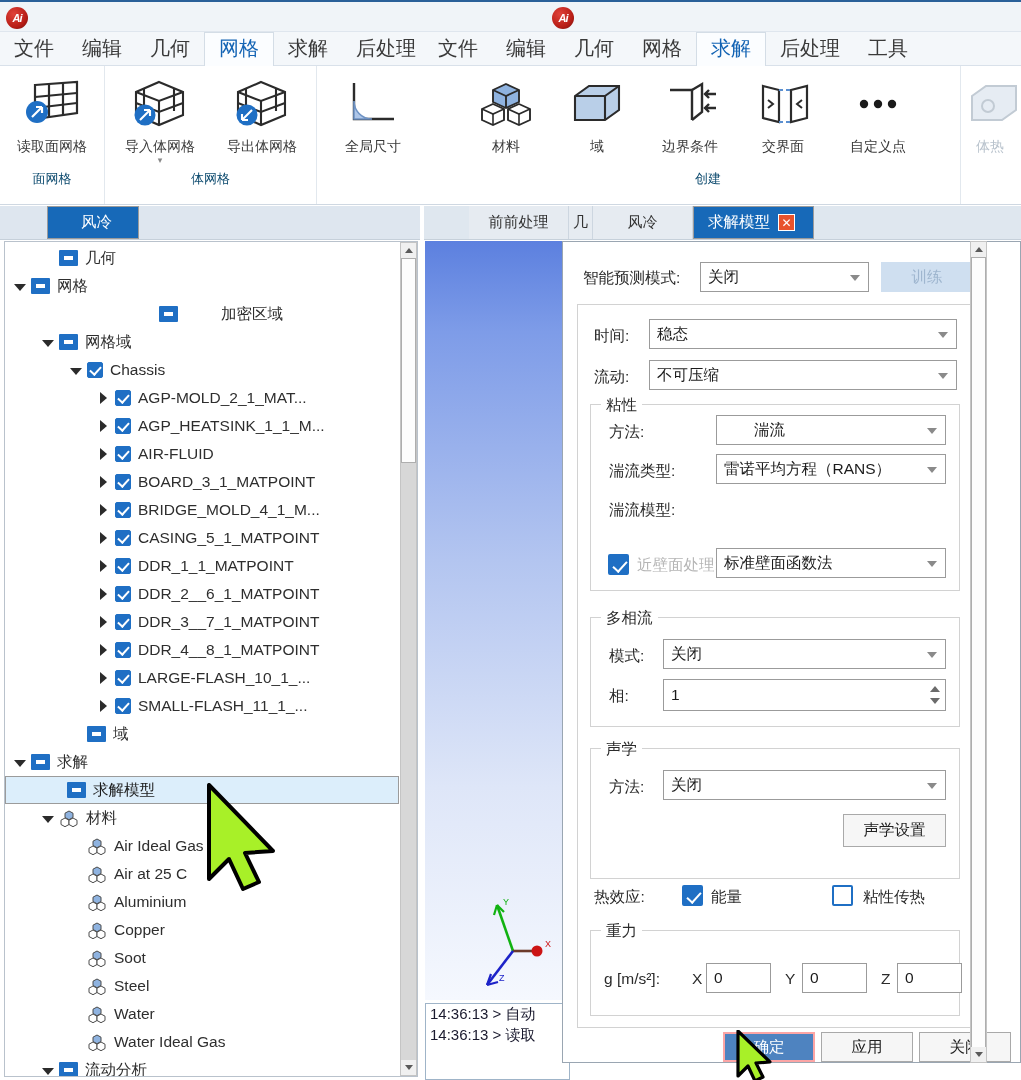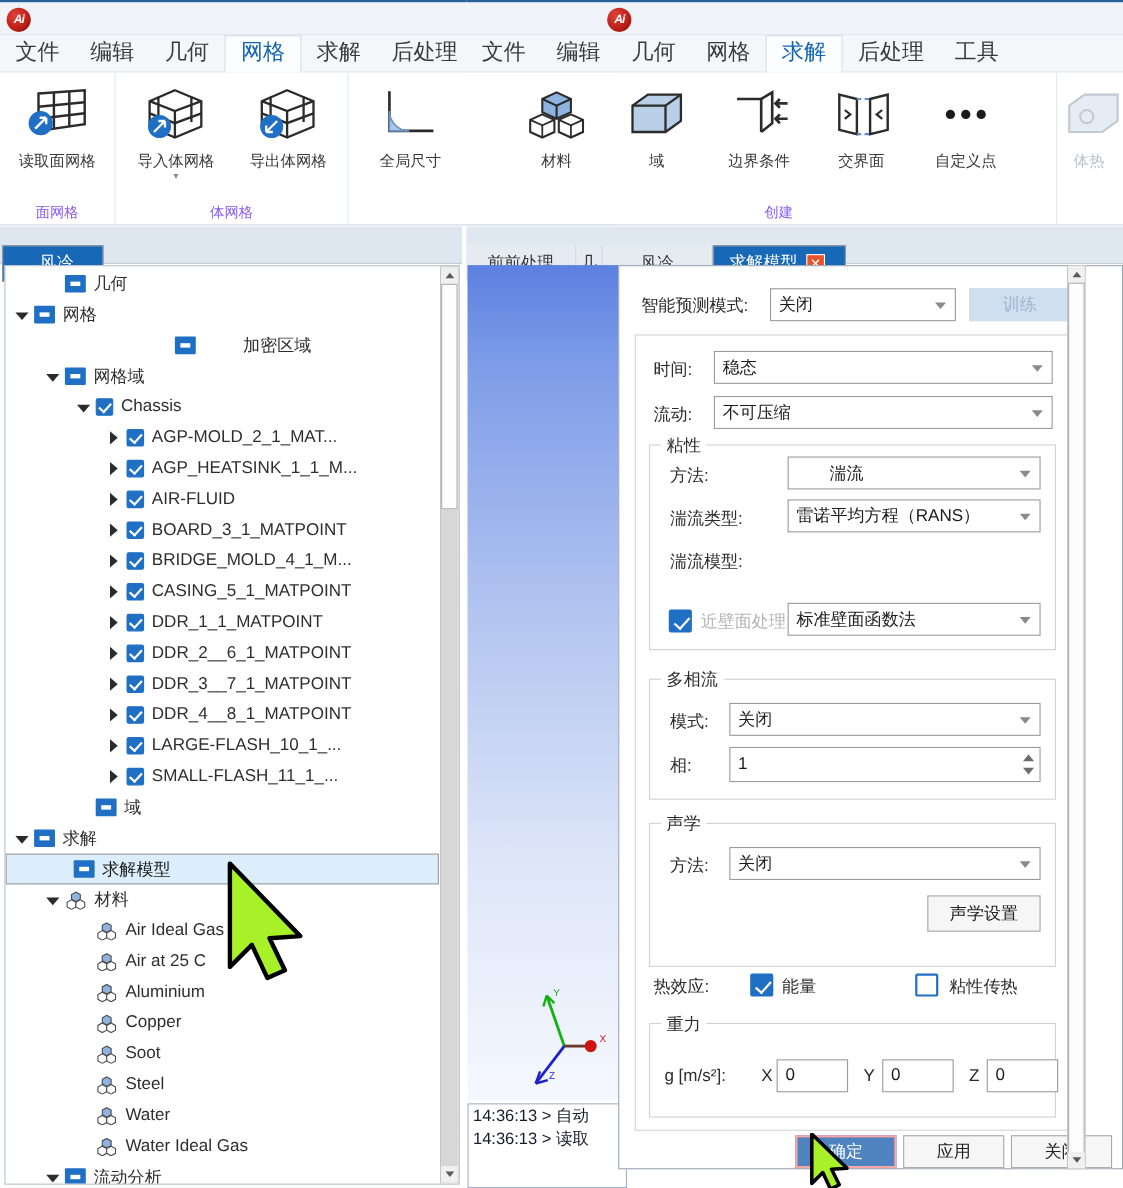--- a/index.html
+++ b/index.html
@@ -36,28 +36,28 @@
   .menuitem.active { background:#fbfdff; color:#1464b4; border-top:1px solid #d4dde6;
     border-left:1px solid #d4dde6; border-right:1px solid #d4dde6; padding-top:6px; }
 
   .ribbon { position:absolute; background:#ffffff; border-bottom:1px solid #cfd8e2; overflow:hidden; }
   .rgroup { position:absolute; top:0; height:100%; border-right:1px solid #e2e8ee; }
   .rgroup.nob { border-right:none; }
   .rbtn { position:absolute; top:8px; text-align:center; width:100px; cursor:default; }
   .rbtn .ico { height:62px; display:flex; align-items:center; justify-content:center; }
   .rbtn .lbl { font-size:14px; color:#3a3a3a; margin-top:2px; white-space:nowrap; }
   .rbtn .lbl.dim { color:#b8c2cc; }
-  .rcap { position:absolute; bottom:2px; width:100%; text-align:center; font-size:13px; color:#8b5cf6; }
+  .rcap { position:absolute; bottom:16px; width:100%; text-align:center; font-size:13px; color:#0c4a6e; }
   .rcaret { font-size:9px; color:#888; line-height:8px; }
 
   
   .tabstrip { position:absolute; background:#e9eef4; border-bottom:1px solid #c6d0da; }
-  .ptab { position:absolute; top:17px; height:100%; font-size:15px; color:#333;
+  .ptab { position:absolute; top:0; height:100%; font-size:15px; color:#333;
     display:flex; align-items:center; justify-content:center; background:#e6ebf1;
-    border-right:1px solid #cdd6e0; cursor:default; }
+    border-right:1px solid #cdd6e0; cursor:default;margin-left:45px; }
   .ptab.sel { background:#1769b8; color:#fff; }
   .closex { width:17px; height:17px; background:#e8532c; color:#fff; font-size:12px;
     line-height:17px; text-align:center; margin-left:8px; border:1px solid #fff;
     font-weight:bold; }
 
   
   .treepanel { position:absolute; background:#fff; border:1px solid #b9c2cc; overflow:hidden; }
   .trow { position:absolute; left:0; height:28px; width:100%; display:flex; align-items:center;
     font-size:15.5px; color:#2e2e2e; white-space:nowrap; cursor:default; }
   .trow.sel { background:#dceefb; }

